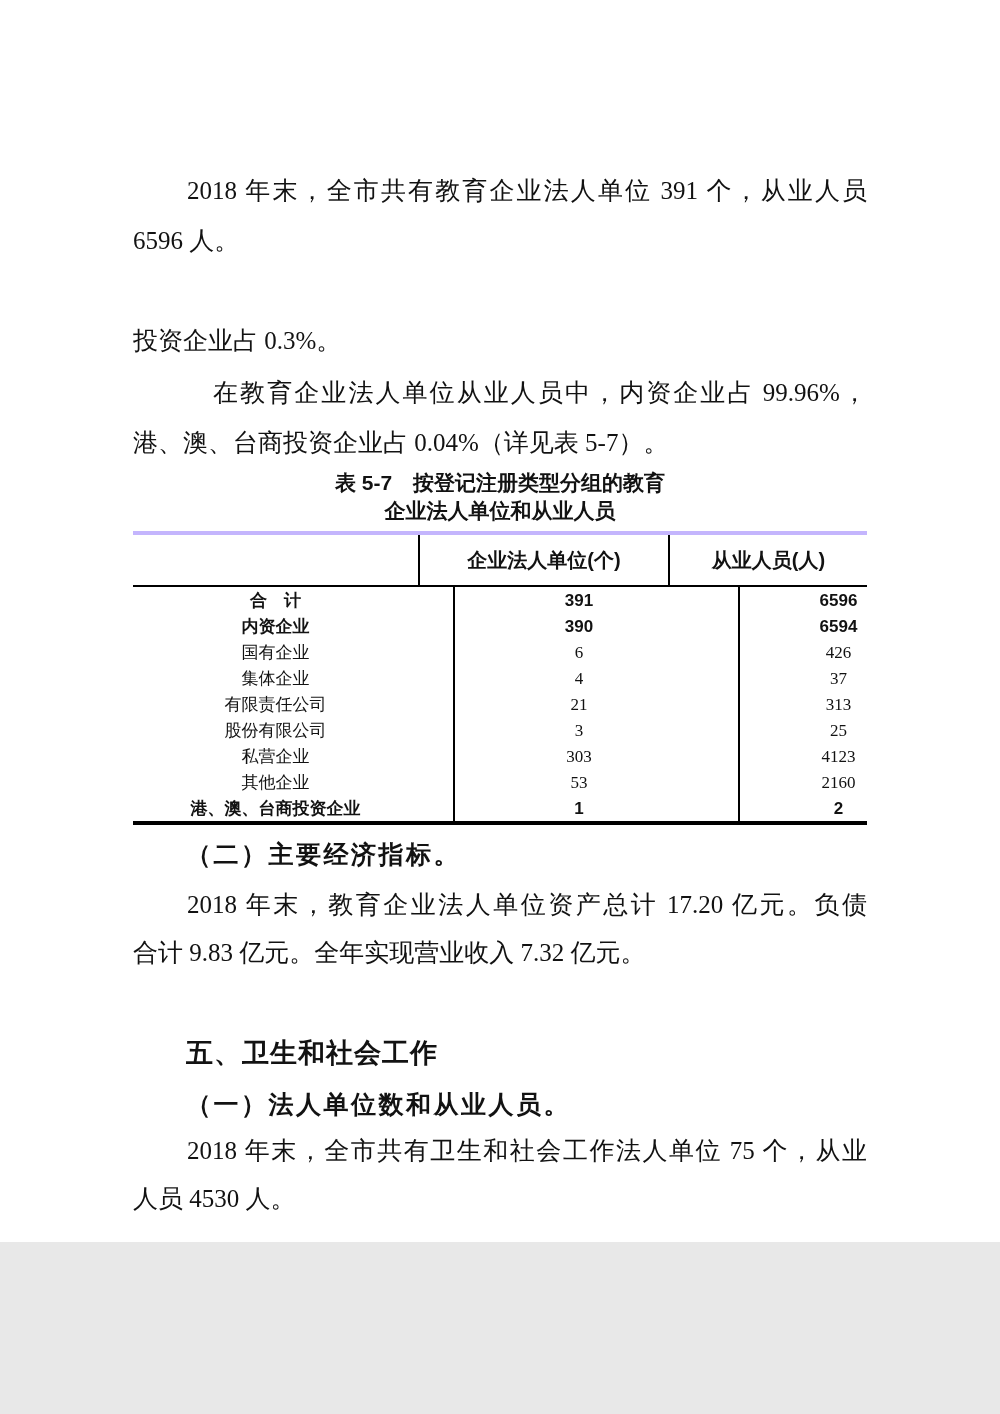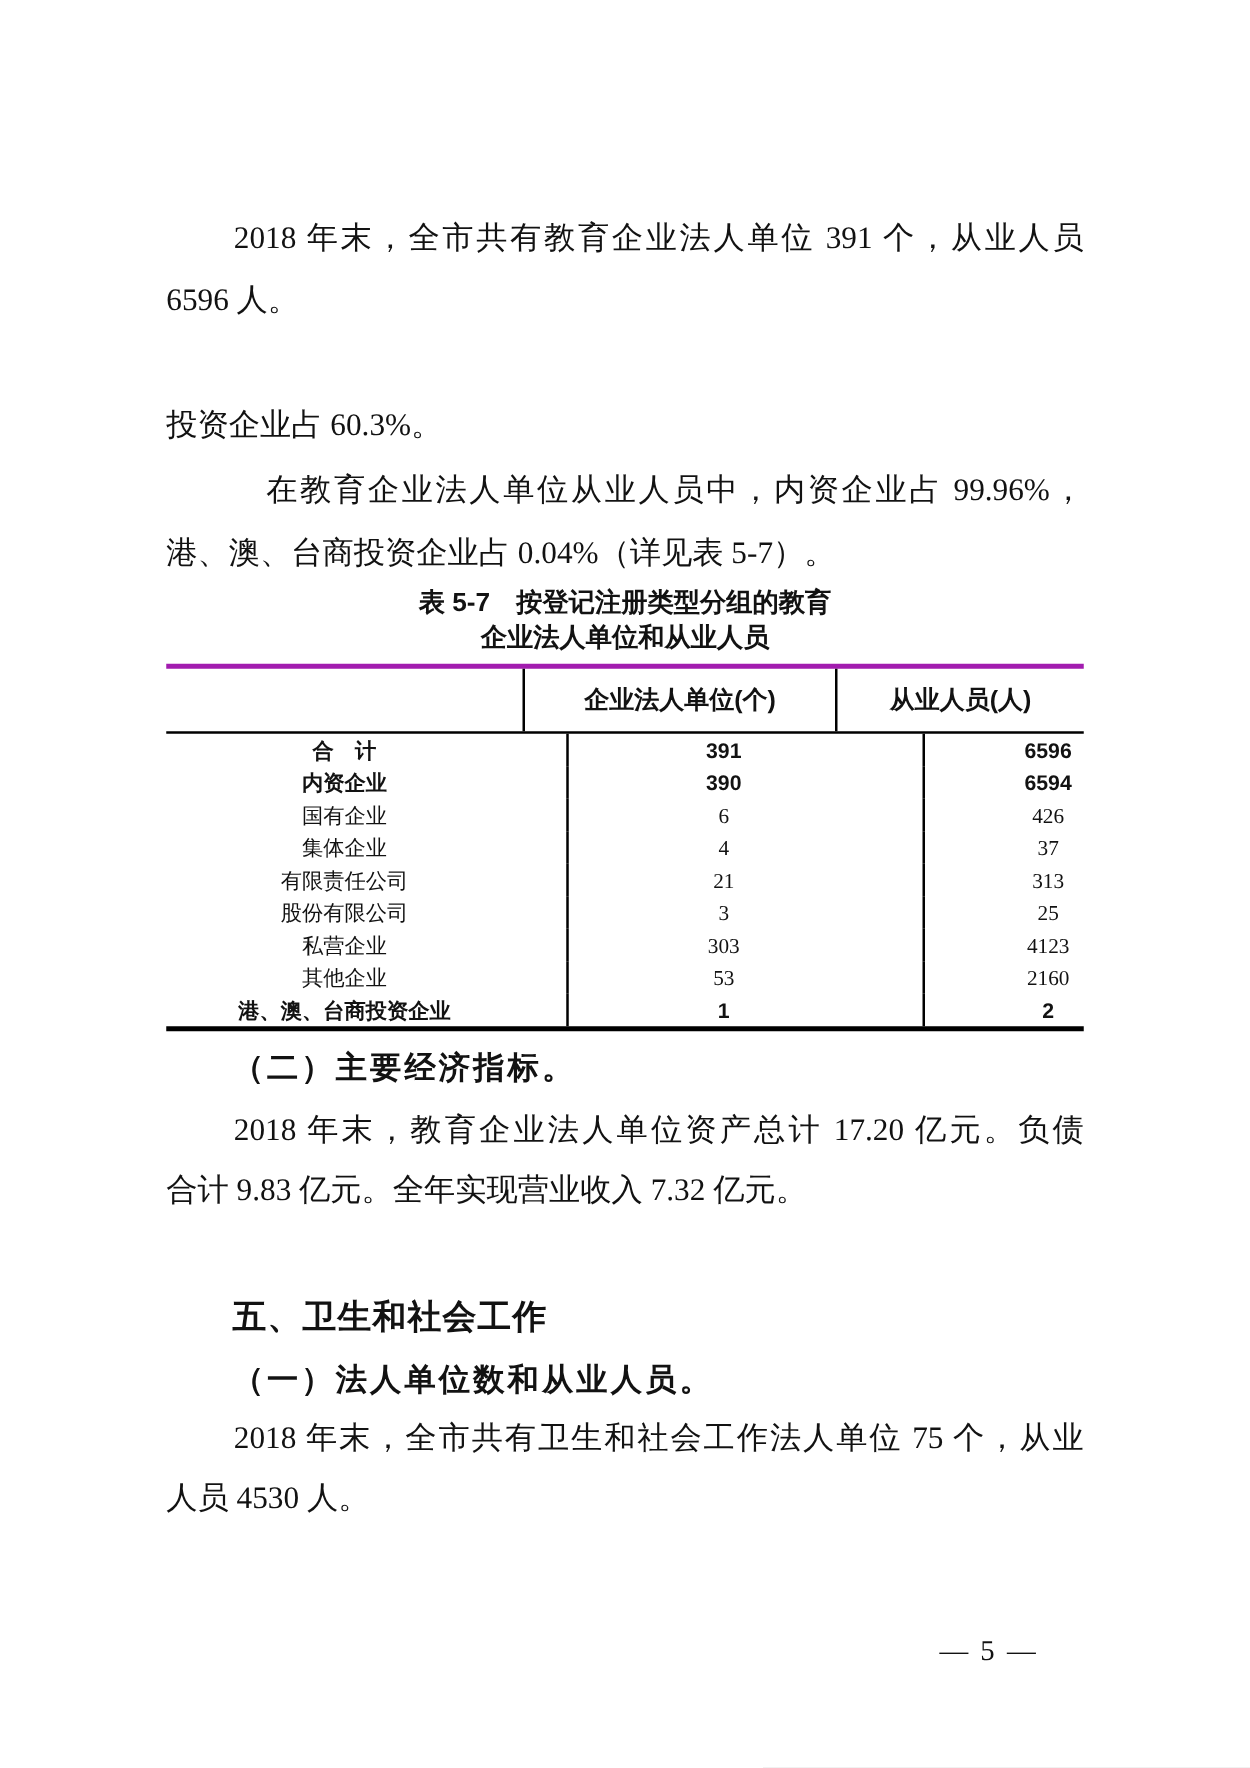--- a/index.html
+++ b/index.html
@@ -1,18 +1,18 @@
 <!DOCTYPE html>
 <html><head>
 <meta charset="utf-8">
 <style>
   html,body { margin:0; padding:0; background:#e8e8e8; }
   .page {
     position:relative;
-    width:1000px; height:1414px;
+    width:1000px; height:1242px;
     margin:0 auto;
     background:#ffffff;
     color:#121212;
     font-family:"Liberation Serif","DejaVu Serif",serif;
     overflow:hidden;
   }
   
   .line {
     position:absolute;
     left:133px; width:734px;
@@ -46,21 +46,21 @@
     position:absolute; left:0; width:1000px;
     text-align:center;
     font-family:"Liberation Sans","DejaVu Sans",sans-serif;
     font-weight:bold;
     font-size:21px; line-height:24px;
   }
   
   .tbl {
     position:absolute;
     left:133px; top:531px; width:734px;
-    border-top:4px solid #a21caf;
+    border-top:4px solid #c4b5fd;
     border-bottom:4px solid #000;
     box-sizing:border-box;
   }
   .trow {
     display:grid;
     grid-template-columns:285px 250px 199px;
   }
   .thead-row { height:50px; border-bottom:2px solid #000; }
   .tbody-row { height:26px;gap:35px; }
   .cell {
@@ -89,21 +89,21 @@
   }
 </style>
 </head>
 <body>
 
 <div class="page">
 
   <div class="line just ind2" style="top:176px">2018 年末，全市共有教育企业法人单位 391 个，从业人员</div>
   <div class="line" style="top:226px">6596 人。</div>
 
-  <div class="line" style="top:326px">投资企业占 60.3%。</div>
+  <div class="line" style="top:326px">投资企业占 0.3%。</div>
 
   <div class="line just ind3" style="top:378px">在教育企业法人单位从业人员中，内资企业占 99.96%，</div>
   <div class="line" style="top:428px">港、澳、台商投资企业占 0.04%（详见表 5-7）。</div>
 
   <div class="tbl-title" style="top:471px">表 5-7　按登记注册类型分组的教育</div>
   <div class="tbl-title" style="top:499px">企业法人单位和从业人员</div>
 
   <div class="tbl">
     <div class="trow thead-row">
       <div class="cell"></div>

